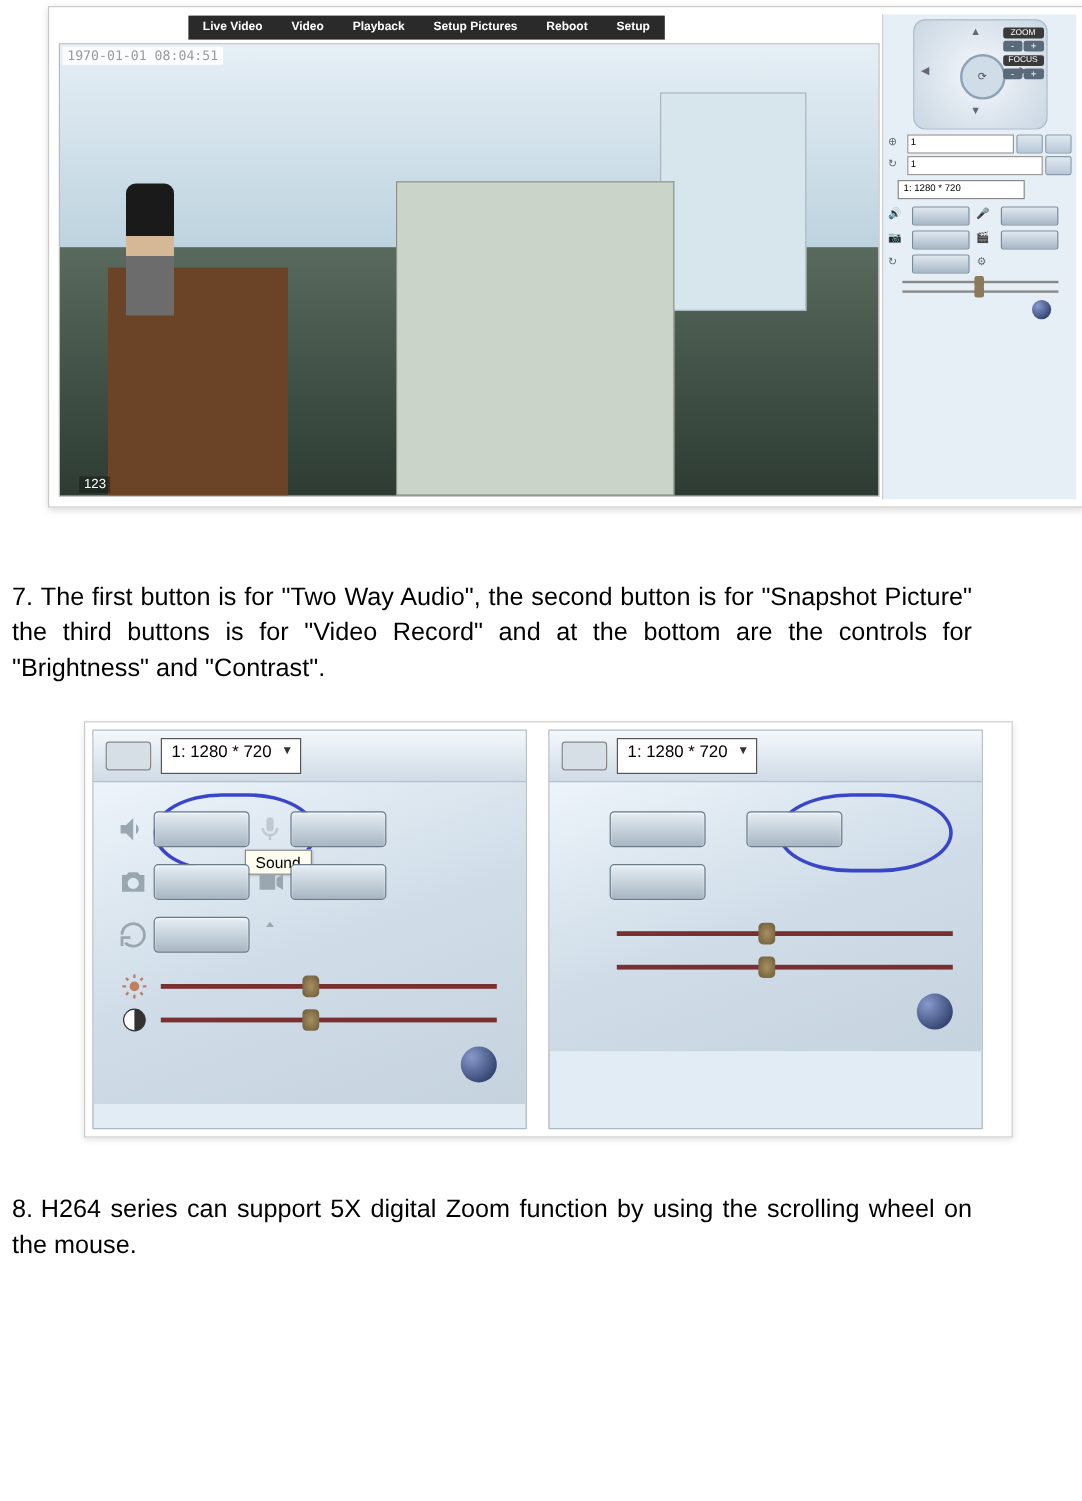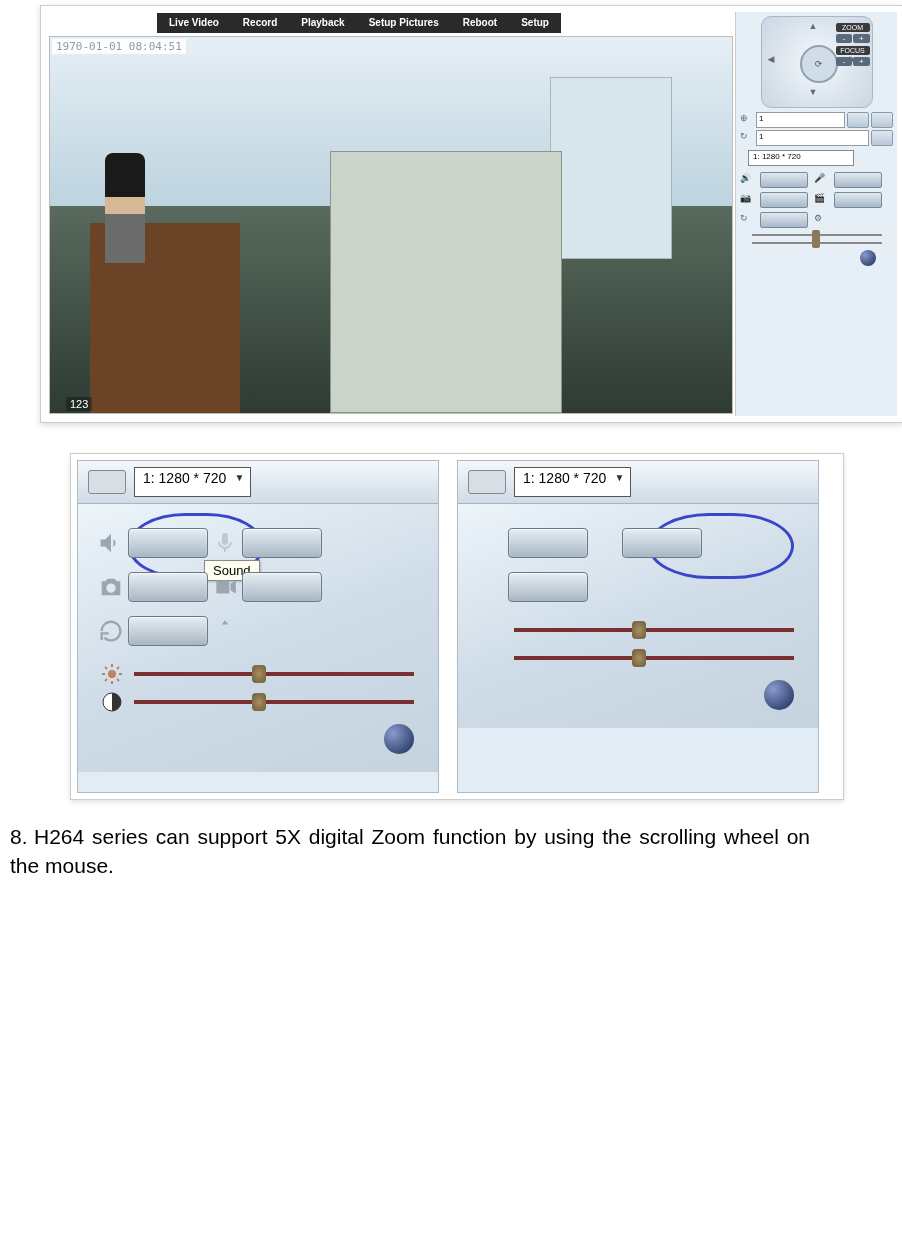--- a/index.html
+++ b/index.html
@@ -138,21 +138,21 @@
   
   .para {
     font-size: 21px;
     color: #000;
     margin: 60px 10px 0 10px;
     text-align: justify;
     line-height: 1.4;
   }
   .para .num { display:inline-block; width:24px;}
   .para7 { margin-top: 60px; }
-  .para8 { margin-top: 22px; }
+  .para8 { margin-top: 45px; }
 
   
   .dual-wrap {
     display:flex;
     gap: 18px;
     margin: 30px 0 0 70px;
     border:1px solid #ccc;
     padding:6px;
     width:760px;
     box-shadow: 0 2px 5px rgba(0,0,0,0.12);
@@ -225,21 +225,21 @@
 </head>
 <body>
 <div class="page">
 
 <div class="top-frame">
   <div class="top-inner">
     <div class="video-area">
       <div class="menu-bar">
         <div class="menu-strip">
           <div class="menu-item">Live Video</div>
-          <div class="menu-item">Record</div>
+          <div class="menu-item">Video</div>
           <div class="menu-item">Playback</div>
           <div class="menu-item">Setup Pictures</div>
           <div class="menu-item">Reboot</div>
           <div class="menu-item">Setup</div>
         </div>
       </div>
       <div class="video-frame">
         <div class="room-ceiling"></div>
         <div class="room-floor"></div>
         <div class="doorway"></div>
@@ -304,20 +304,23 @@
             <div class="mini-thumb"></div>
           </div>
       <div class="mini-slider">
             <div class="mini-thumb"></div>
           </div>
       <div class="mini-sphere"></div>
     </div>
   </div>
 </div>
 
+<div class="para para7">
+  <span class="num">7.</span><span>The first button is for "Two Way Audio", the second button is for "Snapshot Picture" the third buttons is for "Video Record" and at the bottom are the controls for "Brightness" and "Contrast".</span>
+</div>
 
 <div class="dual-wrap">
 
   <div class="panel">
     <div class="hl-left highlight"></div>
     <div class="res-row">
       <div class="res-pill"></div>
       <div class="res-select">1: 1280 * 720</div>
     </div>
     <div class="ctrl-body">

